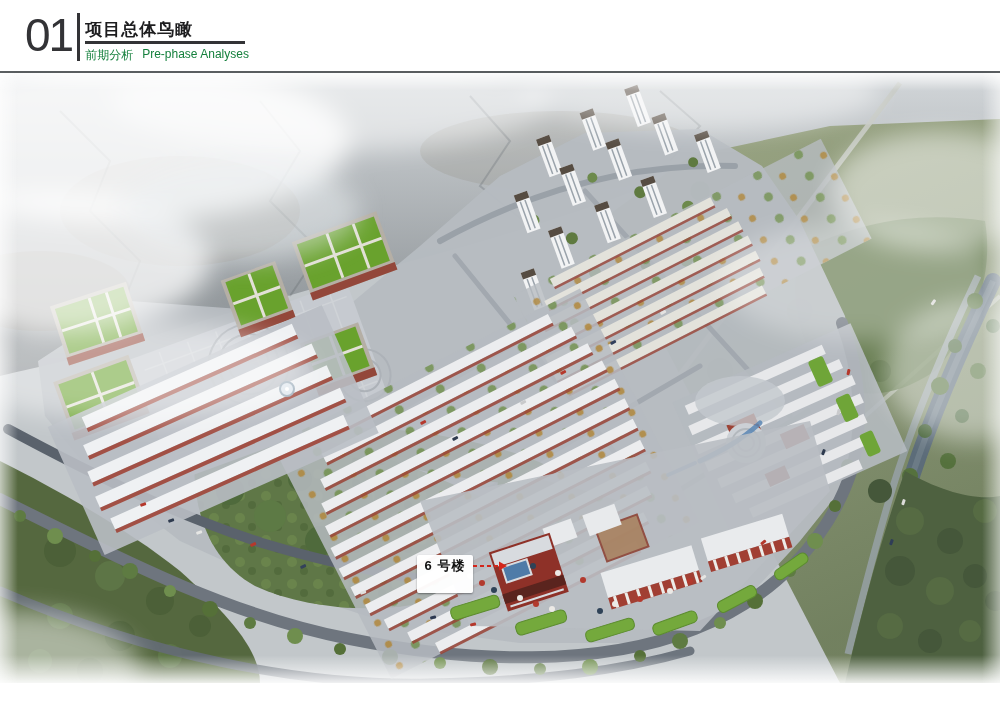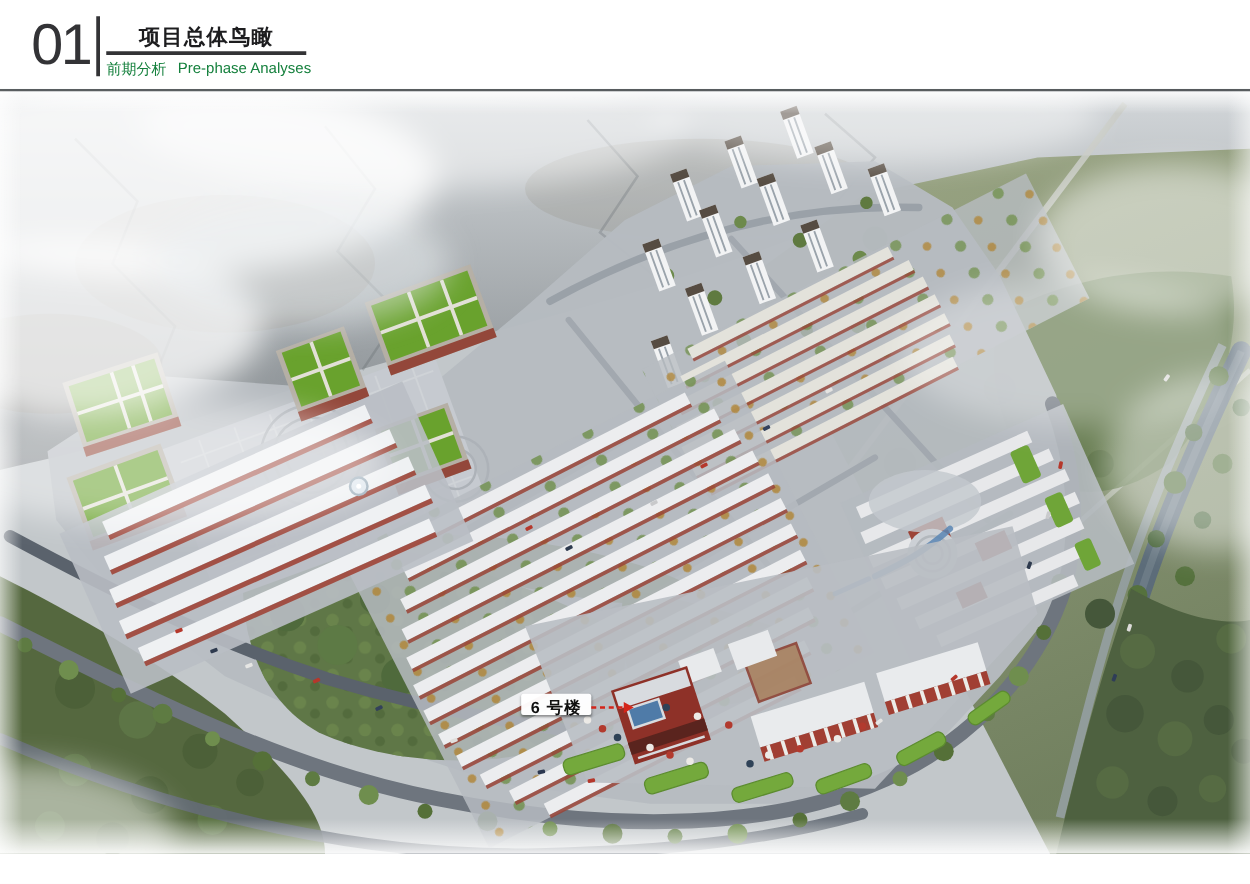--- a/index.html
+++ b/index.html
@@ -3,28 +3,28 @@
 <meta charset="utf-8">
 <style>
   html,body{margin:0;padding:0;background:#ffffff;}
   .page{position:relative;width:1000px;height:707px;background:#ffffff;overflow:hidden;
         font-family:"Liberation Sans","DejaVu Sans",sans-serif;}
   
   .header{position:absolute;top:11px;left:25px;display:flex;align-items:flex-start;}
   .sec-num{font-size:46px;line-height:48px;font-weight:400;color:#333336;letter-spacing:-2px;}
   .vline{width:3px;height:48px;background:#333336;margin-left:5px;margin-top:2px;}
   .title-block{margin-left:5px;padding-top:9px;width:160px;}
-  .title-zh{font-size:17px;font-weight:700;color:#1d1d1f;text-align:center;letter-spacing:1px;line-height:19px;}
+  .title-zh{font-size:17px;font-weight:700;color:#1d1d1f;text-align:left;letter-spacing:1px;line-height:19px;}
   .hline{width:100%;height:3px;background:#333336;margin-top:2px;}
   .subtitle{margin-top:3px;font-size:12px;color:#15803d;display:flex;gap:9px;white-space:nowrap;}
   
   .scene{position:absolute;left:0;top:71px;width:1000px;height:612px;}
   .scene svg{display:block;}
   
-  .anno-label{position:absolute;left:417px;top:555px;width:56px;height:17px;background:rgba(255,255,255,0.97);
+  .anno-label{position:absolute;left:417px;top:555px;width:56px;height:38px;background:rgba(255,255,255,0.97);
               border-radius:2px;box-shadow:0 1px 2px rgba(0,0,0,.4);color:#101010;font-size:13px;font-weight:700;
               text-align:center;line-height:21px;letter-spacing:1px;}
   .anno-arrow{position:absolute;left:472px;top:559px;width:36px;height:14px;}
 </style>
 </head>
 <body>
 
 <div class="page">
 
   <div class="header">

